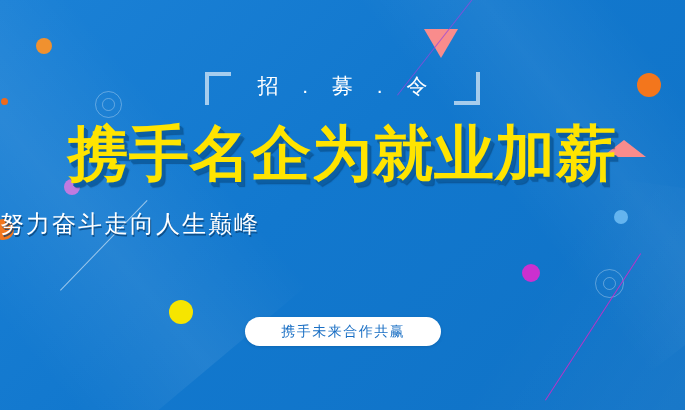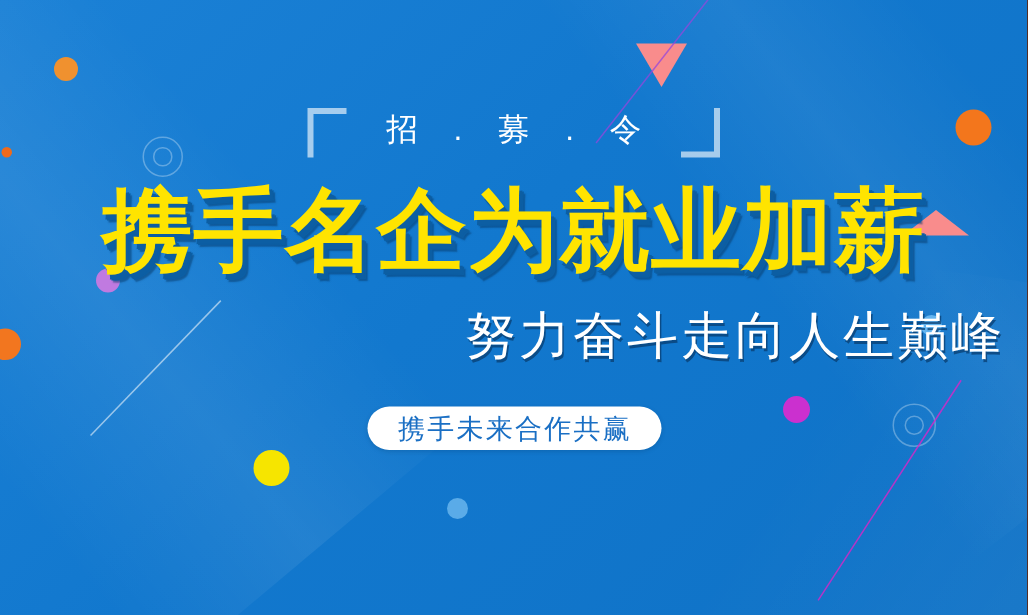--- a/index.html
+++ b/index.html
@@ -146,25 +146,25 @@
     text-shadow:
       2px 3px 0 #0c5ea3,
       3px 4px 0 #0c5ea3,
       4px 5px 1px rgba(7,60,110,0.55);
   }
 
   
   .subtitle {
     position: absolute;
     left: 0;
-    right: 15px;
+    right: 0;
     top: 205px;
-    text-align: right;
+    text-align: left;
     color: #ffffff;
-    font-size: 34px;
+    font-size: 24px;
     line-height: 38px;
     font-weight: 500;
     letter-spacing: 2px;
     white-space: nowrap;
     text-shadow: 1px 2px 0 rgba(8,62,112,0.75);
   }
 
   
   .cta-wrap {
     position: absolute;
@@ -176,26 +176,27 @@
   }
   .cta {
     display: inline-flex;
     align-items: center;
     justify-content: center;
     width: 196px;
     height: 29px;
     border-radius: 15px;
     background: #ffffff;
     color: #1a6fc4;
-    font-size: 18px;
+    font-size: 14px;
     letter-spacing: 1.5px;
     text-indent: 1.5px;
     font-weight: 500;
     white-space: nowrap;
     box-shadow: 0 1px 3px rgba(5,48,92,0.22);
+    margin-top: 46px;
   }
 </style>
 </head>
 <body>
 
 <div id="banner">
 
   <div class="bg-base"></div>
   <div class="bg-sheen-a"></div>
   <div class="bg-sheen-b"></div>

